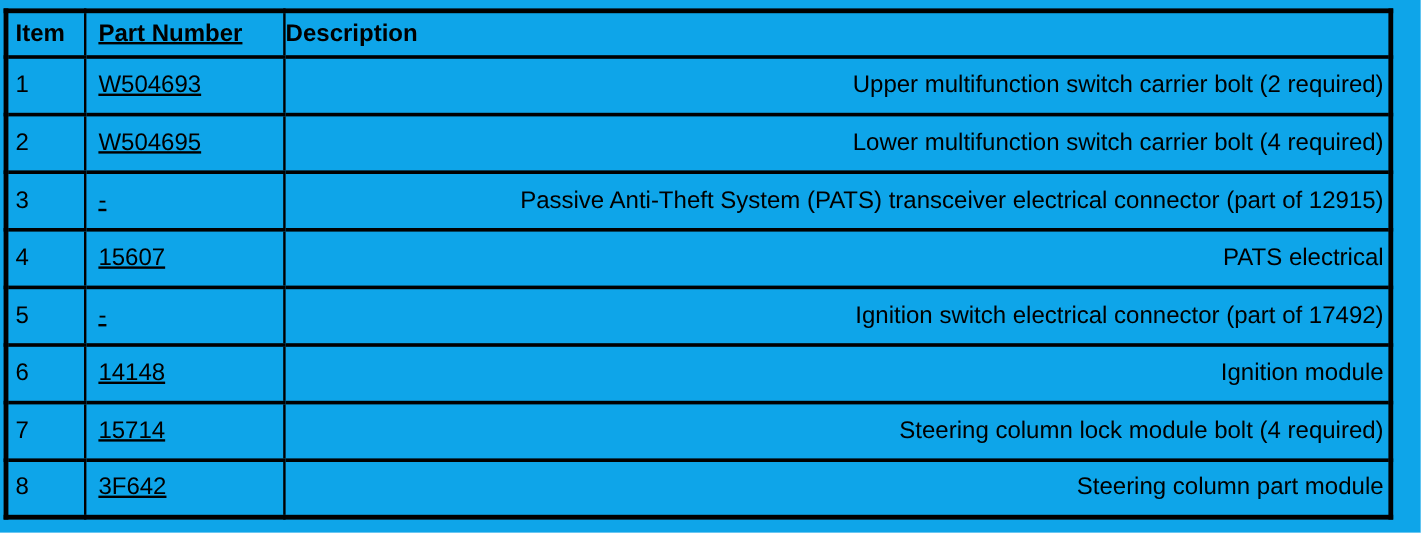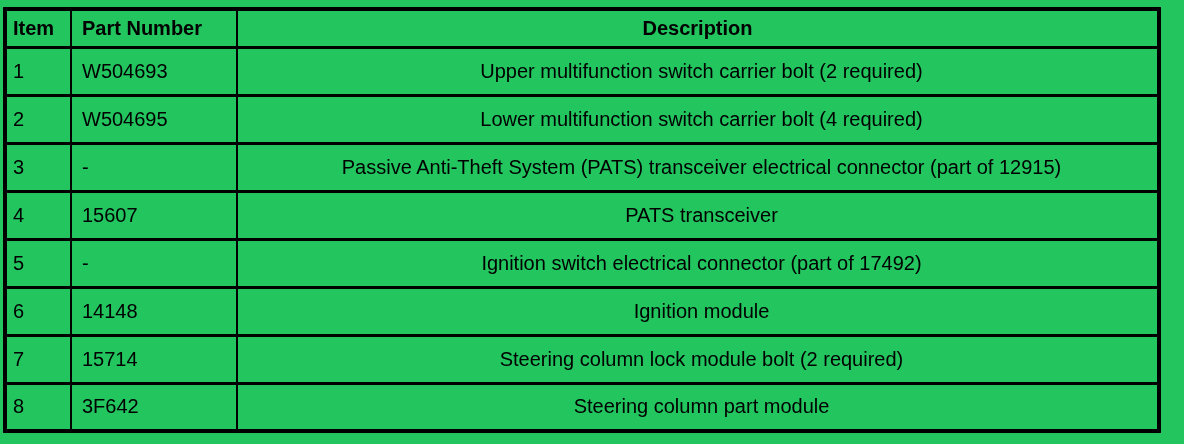--- a/index.html
+++ b/index.html
@@ -9,21 +9,21 @@
     width: 1184px;
     height: 444px;
     background: #ffffff;
     font-family: "Liberation Sans", sans-serif;
     color: #000000;
   }
   .stage {
     position: relative;
     width: 1184px;
     height: 444px;
-    background: #22c55e;
+    background: #0ea5e9;
     overflow: hidden;
   }
   table.parts-table {
     position: absolute;
     left: 3px;
     top: 7px;
     width: 1158px;
     border-collapse: collapse;
     table-layout: fixed;
     border: 4px solid #000000;
@@ -45,23 +45,23 @@
     height: 38px;
   }
   .parts-table td {
     font-weight: normal;
     height: 48px;
   }
   .col-item { width: 66px; }
   .col-part { width: 166px; }
   .col-desc { width: auto; }
   .al-item  { text-align: left; padding: 0 2px 0 6px; }
-  .al-part  { text-align: left; padding: 0 2px 0 10px; }
-  .al-desc  { text-align: center; padding: 0 4px 0 12px; }
-  th.al-desc { text-align: center; padding: 0; margin-left: 28px; }
+  .al-part  { text-align: left; padding: 0 2px 0 10px; text-decoration: underline; }
+  .al-desc  { text-align: right; padding: 0 4px 0 12px; }
+  th.al-desc { text-align: left; padding: 0; margin-left: 28px; }
 </style>
 </head>
 <body>
 
 <div class="stage">
   <table class="parts-table">
     <colgroup>
       <col class="col-item">
       <col class="col-part">
       <col class="col-desc">
@@ -85,36 +85,36 @@
         <td class="al-desc">Lower multifunction switch carrier bolt (4 required)</td>
       </tr>
       <tr>
         <td class="al-item">3</td>
         <td class="al-part">-</td>
         <td class="al-desc">Passive Anti-Theft System (PATS) transceiver electrical connector (part of 12915)</td>
       </tr>
       <tr>
         <td class="al-item">4</td>
         <td class="al-part">15607</td>
-        <td class="al-desc">PATS transceiver</td>
+        <td class="al-desc">PATS electrical</td>
       </tr>
       <tr>
         <td class="al-item">5</td>
         <td class="al-part">-</td>
         <td class="al-desc">Ignition switch electrical connector (part of 17492)</td>
       </tr>
       <tr>
         <td class="al-item">6</td>
         <td class="al-part">14148</td>
         <td class="al-desc">Ignition module</td>
       </tr>
       <tr>
         <td class="al-item">7</td>
         <td class="al-part">15714</td>
-        <td class="al-desc">Steering column lock module bolt (2 required)</td>
+        <td class="al-desc">Steering column lock module bolt (4 required)</td>
       </tr>
       <tr>
         <td class="al-item">8</td>
         <td class="al-part">3F642</td>
         <td class="al-desc">Steering column part module</td>
       </tr>
     </tbody>
   </table>
 </div>
 

